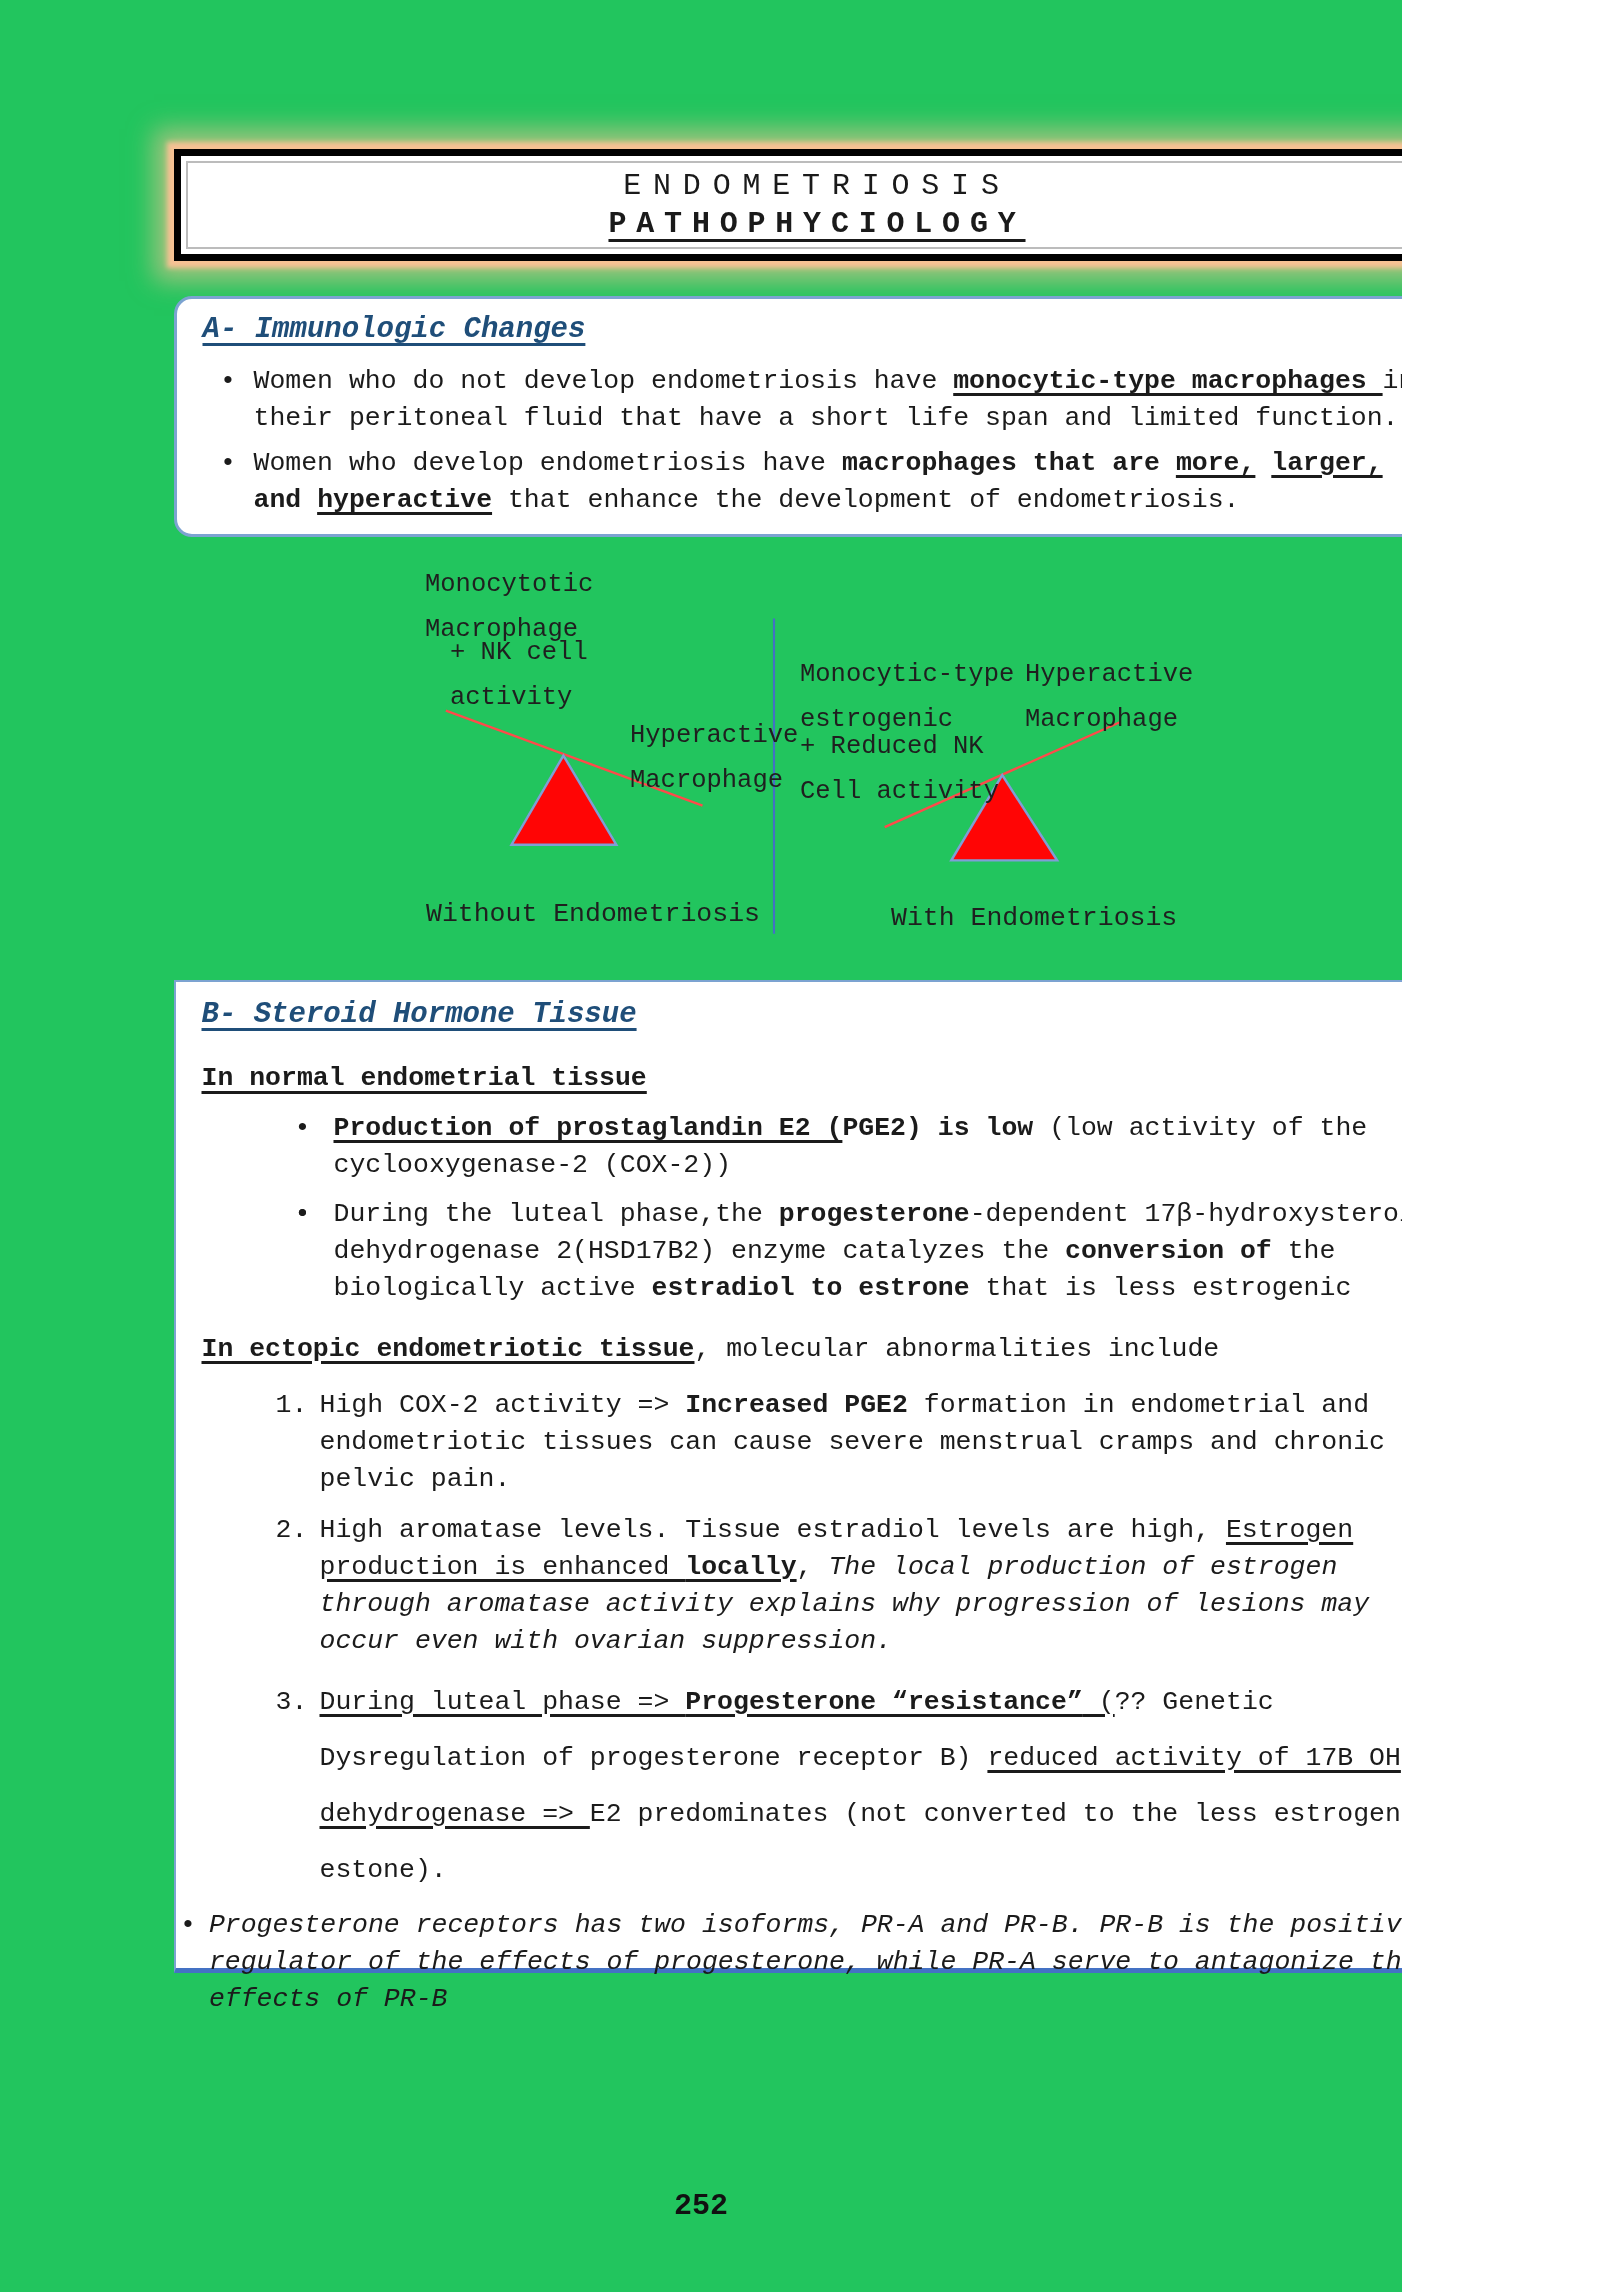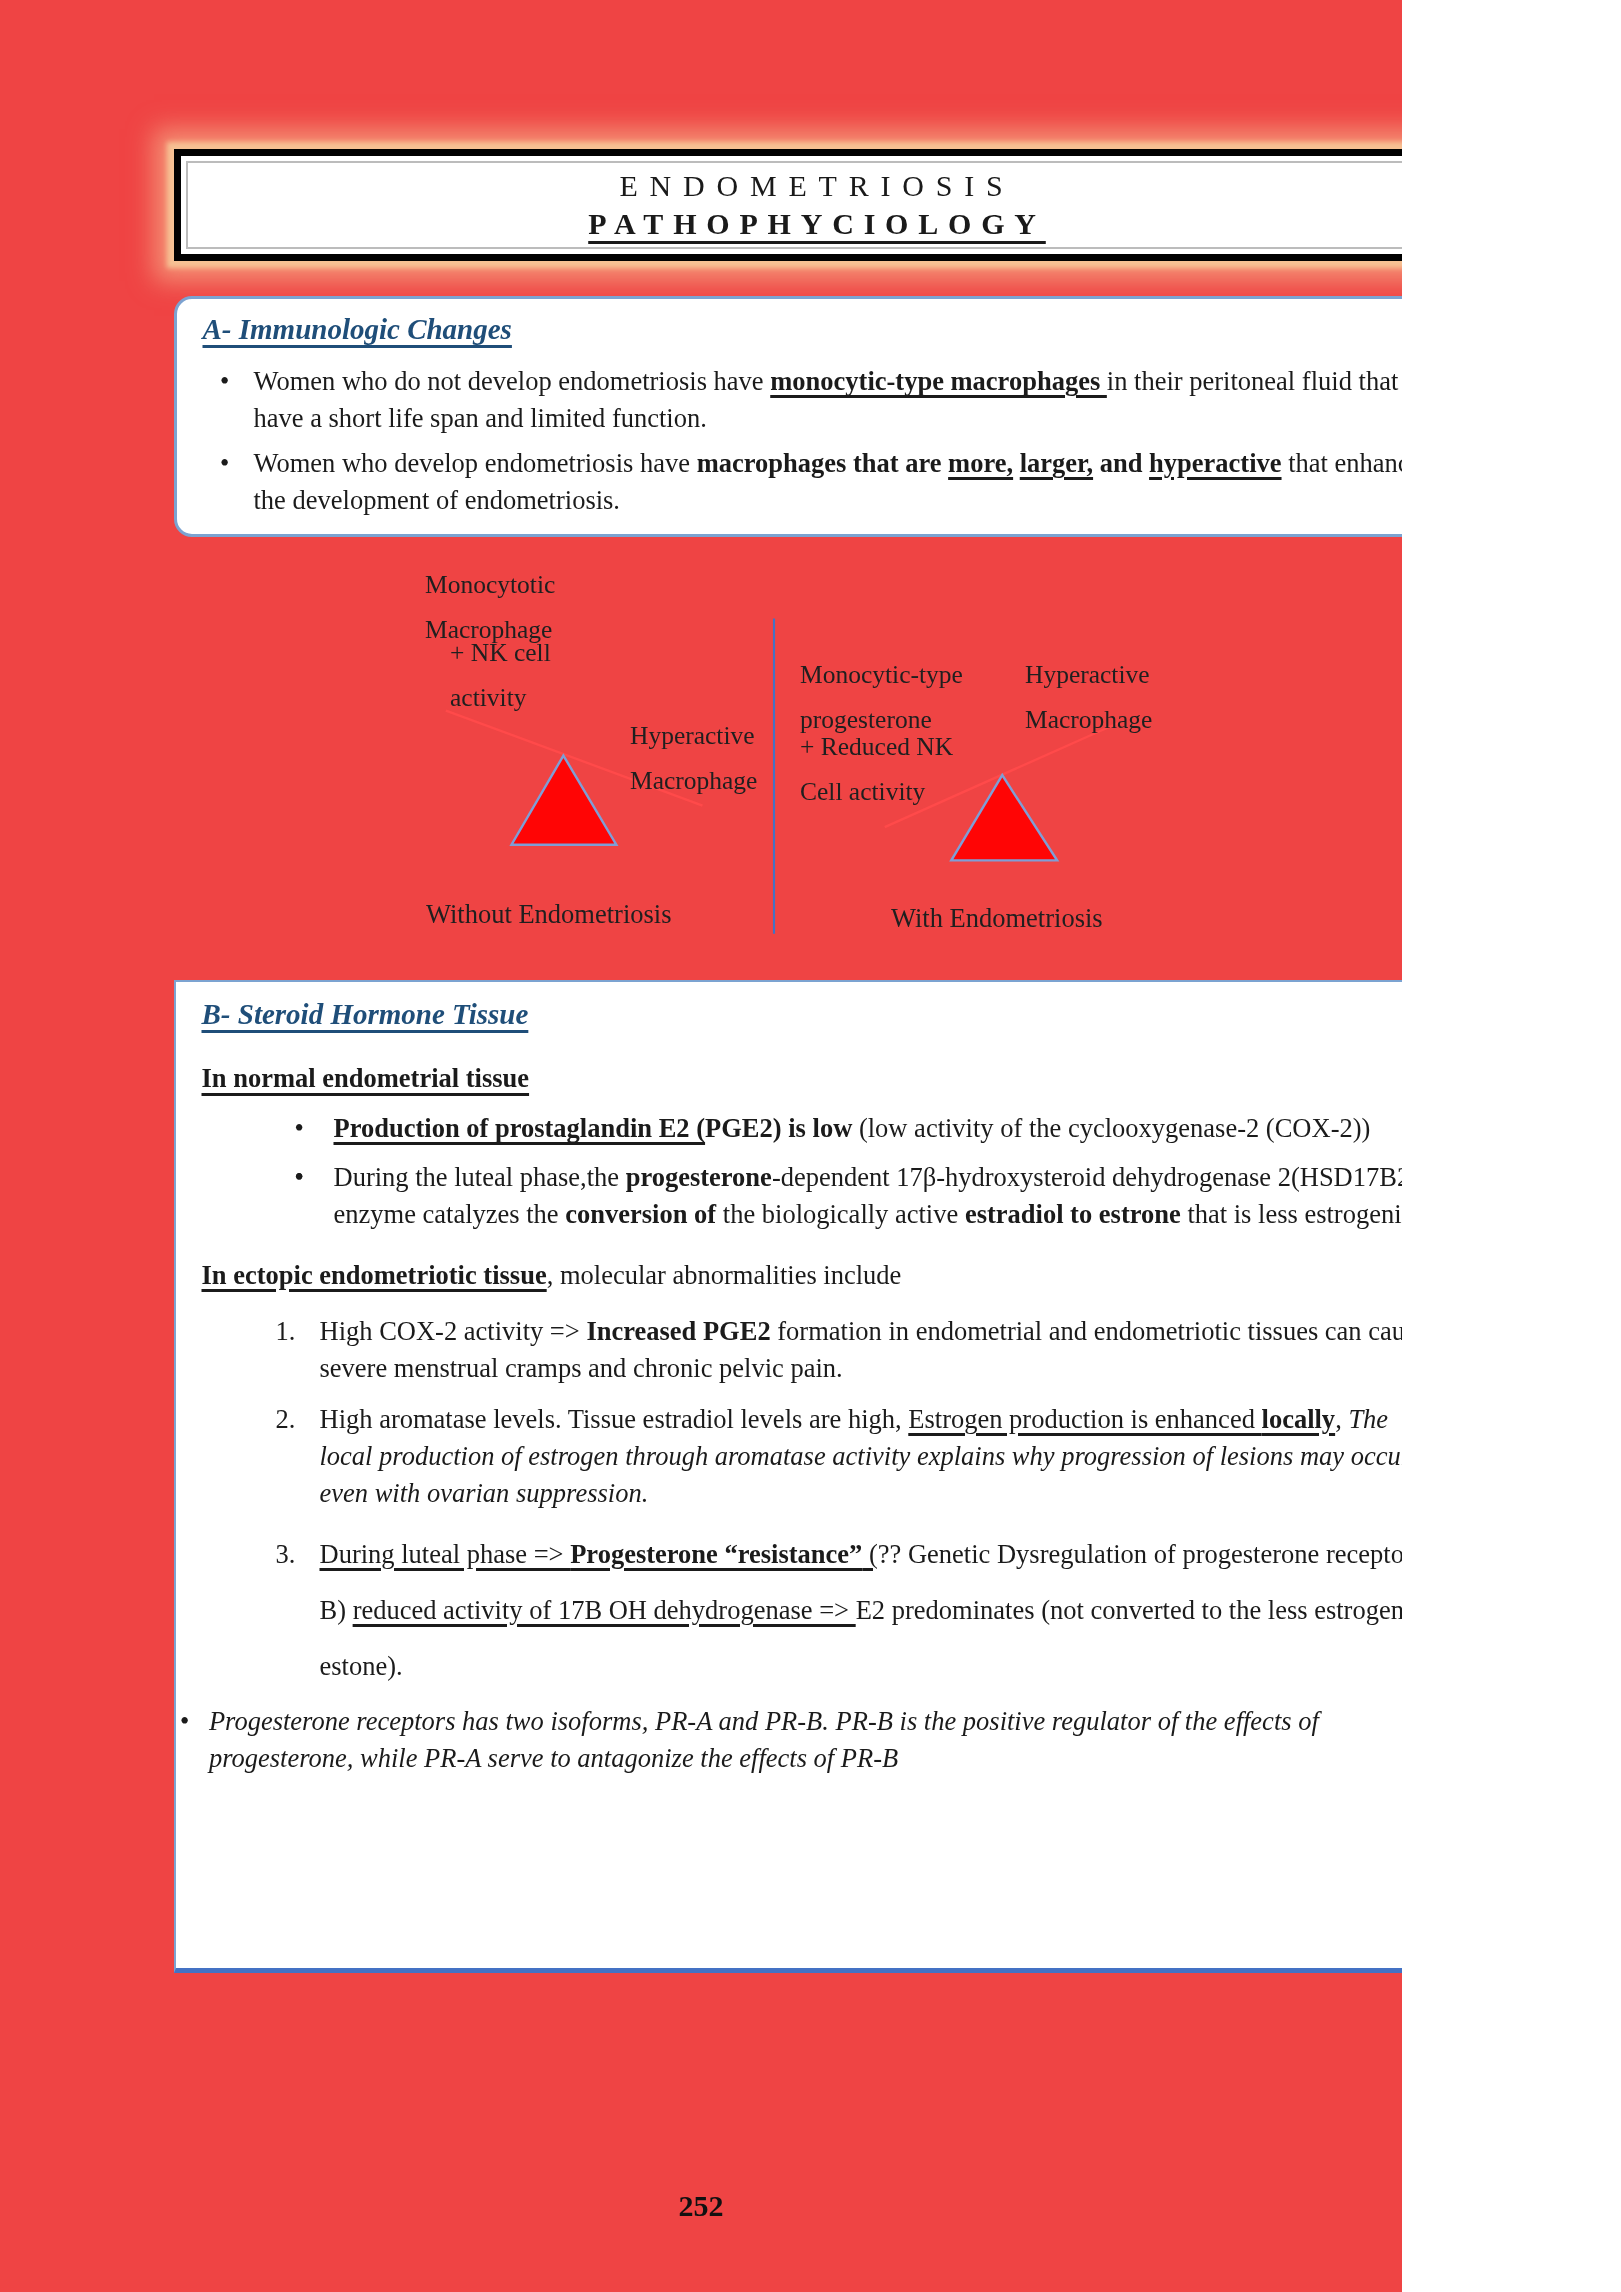--- a/index.html
+++ b/index.html
@@ -1,18 +1,18 @@
 <!DOCTYPE html>
 <html><head>
 <meta charset="utf-8">
 <style>
   html,body{margin:0;padding:0;background:#ffffff;}
   .page{
-    position:relative;width:1402px;height:2293px;background:#ef4444;
-    font-family:Liberation Serif, serif;color:#1b1b1b;overflow:hidden;
+    position:relative;width:1402px;height:2293px;background:#22c55e;
+    font-family:Liberation Mono, monospace;color:#1b1b1b;overflow:hidden;
   }
   
   .title-box{
     position:absolute;left:174px;top:149px;width:1286px;height:112px;
     box-sizing:border-box;border:7.8px solid #000;background:#fff;
     box-shadow:0 0 4.9px 6.9px #f7c294, 0 0 23.5px 19.6px rgba(247,194,148,.6);
   }
   .title-inner{
     position:absolute;inset:4.9px;border:2px solid #bcbcbc;
     display:flex;flex-direction:column;align-items:center;justify-content:center;gap:3.9px;
@@ -95,21 +95,21 @@
       <polygon points="643,236 591,323 699,323" fill="#ff0505" stroke="#7f9ed6" stroke-width="2.5"></polygon>
     </svg>
     <div class="dlabel" style="left:53px;top:17.6px;">Monocytotic
 Macrophage</div>
     <div class="dlabel" style="left:78px;top:86px;">+ NK cell
 activity</div>
     <div class="dlabel" style="left:258px;top:169px;">Hyperactive
 Macrophage</div>
     <div class="dcaption" style="left:54px;top:355px;">Without Endometriosis</div>
     <div class="dlabel" style="left:428px;top:108px;">Monocytic-type
-progesterone</div>
+estrogenic</div>
     <div class="dlabel" style="left:428px;top:180px;">+ Reduced NK
 Cell activity</div>
     <div class="dlabel" style="left:653px;top:108px;">Hyperactive
 Macrophage</div>
     <div class="dcaption" style="left:519px;top:359px;">With Endometriosis</div>
   </div>
 
   <div class="sec-box sec-b">
     <div class="sec-heading">B- Steroid Hormone Tissue</div>
 

